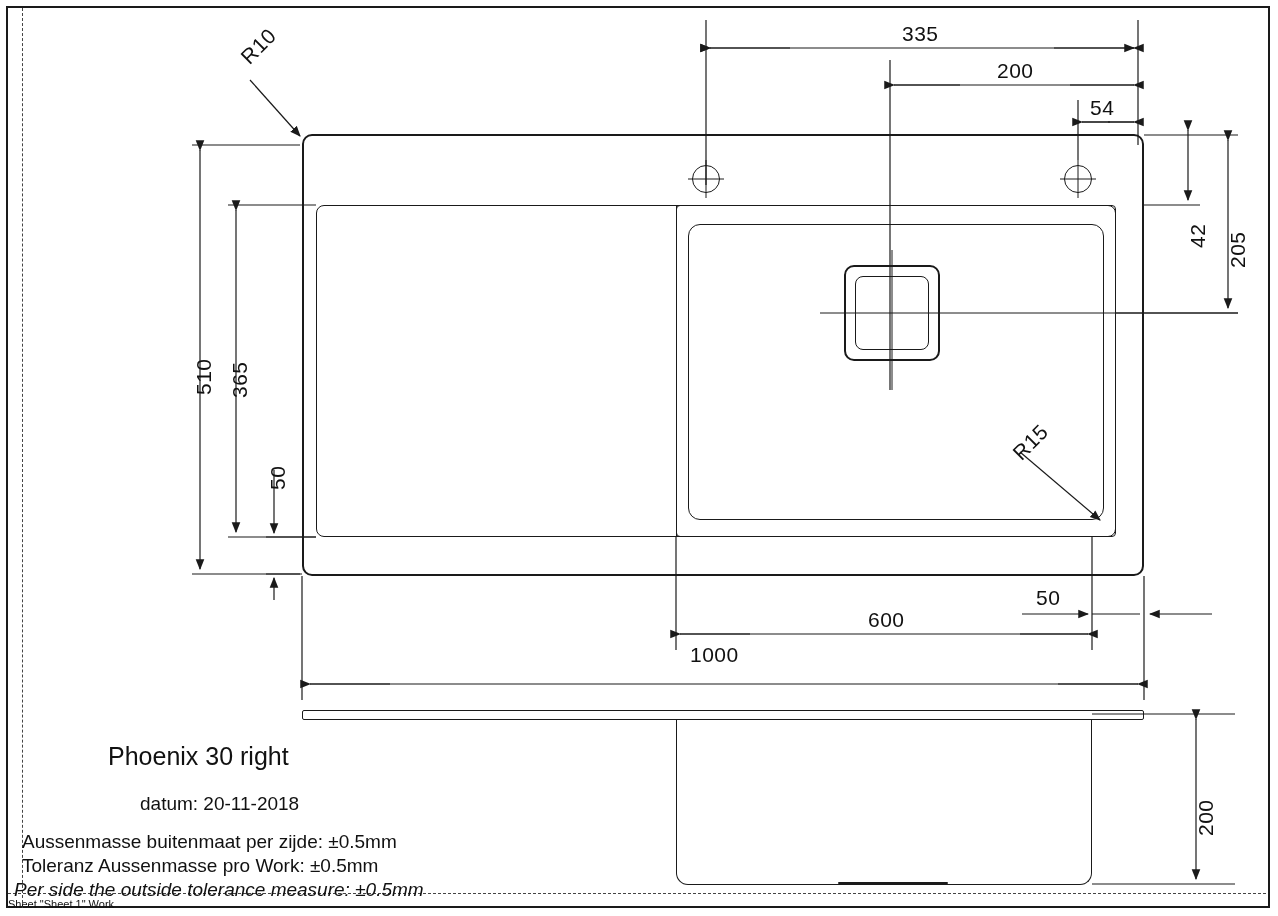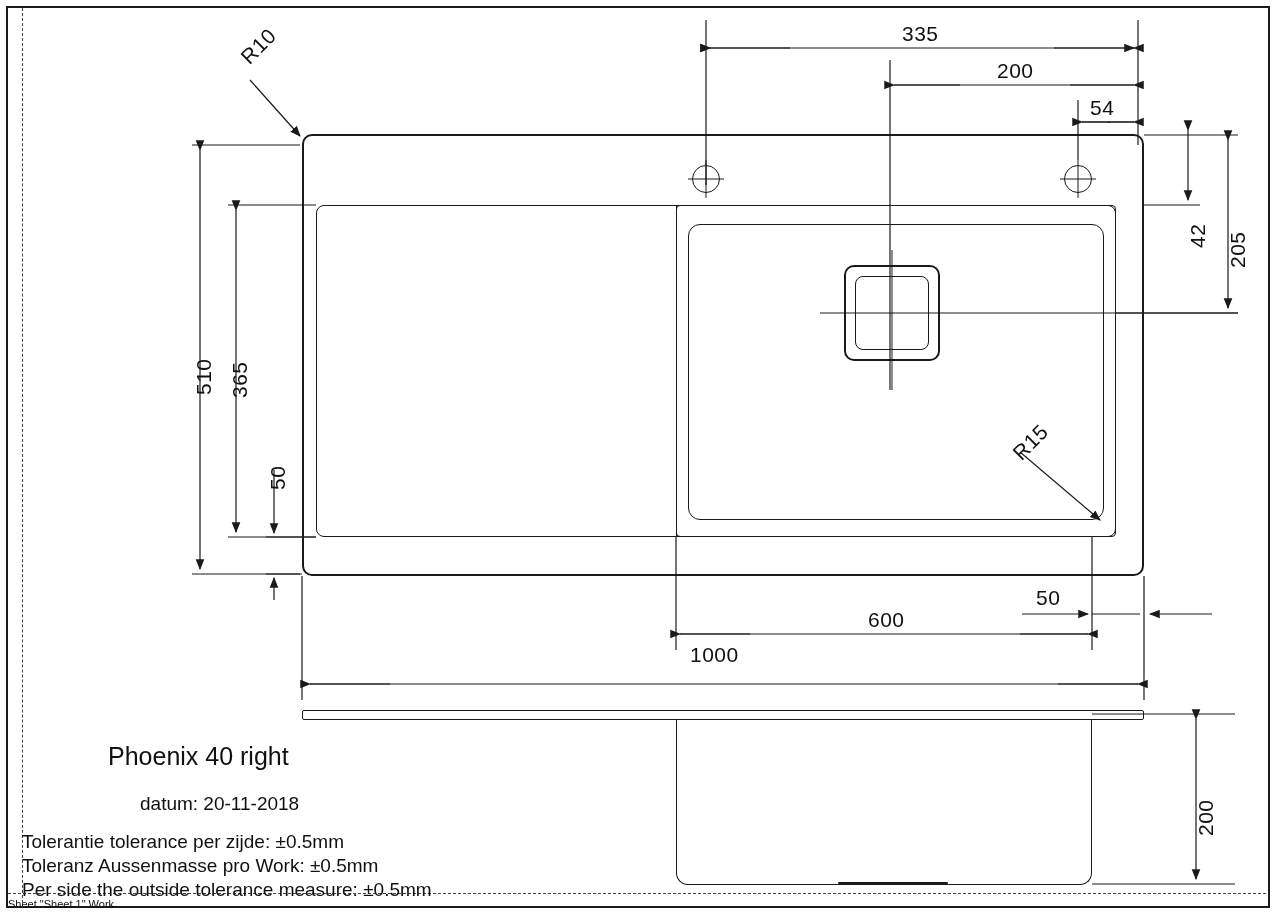--- a/index.html
+++ b/index.html
@@ -207,22 +207,22 @@
 
   <div class="lbl" style="left:868px; top:608px;">600</div>
   <div class="lbl" style="left:1036px; top:586px;">50</div>
   <div class="lbl" style="left:690px; top:637px;margin-top:6px;">1000</div>
 
   <div class="lbl rot" style="left:1194px; top:836px;">200</div>
 
   <div class="lbl" style="left:236px; top:52px; transform-origin:0 0; transform:rotate(-45deg);">R10</div>
   <div class="lbl" style="left:1008px; top:448px; transform-origin:0 0; transform:rotate(-45deg);">R15</div>
 
-  <div class="title" style="left:108px; top:742px;">Phoenix 40 right</div>
+  <div class="title" style="left:108px; top:742px;">Phoenix 30 right</div>
   <div class="note" style="left:140px; top:793px;">datum: 20-11-2018</div>
 
-  <div class="note" style="left:22px; top:831px;">Tolerantie tolerance per zijde: ±0.5mm</div>
+  <div class="note" style="left:22px; top:831px;">Aussenmasse buitenmaat per zijde: ±0.5mm</div>
   <div class="note" style="left:22px; top:855px;">Toleranz Aussenmasse pro Work: ±0.5mm</div>
-  <div class="note" style="left:22px; top:879px;">Per side the outside tolerance measure: ±0.5mm</div>
+  <div class="note" style="left:14px; top:879px;font-style:italic;">Per side the outside tolerance measure: ±0.5mm</div>
 
   <div class="tiny" style="left:8px; top:898px;">Sheet "Sheet 1" Work</div>
 
 </div>
 
 </body></html>

